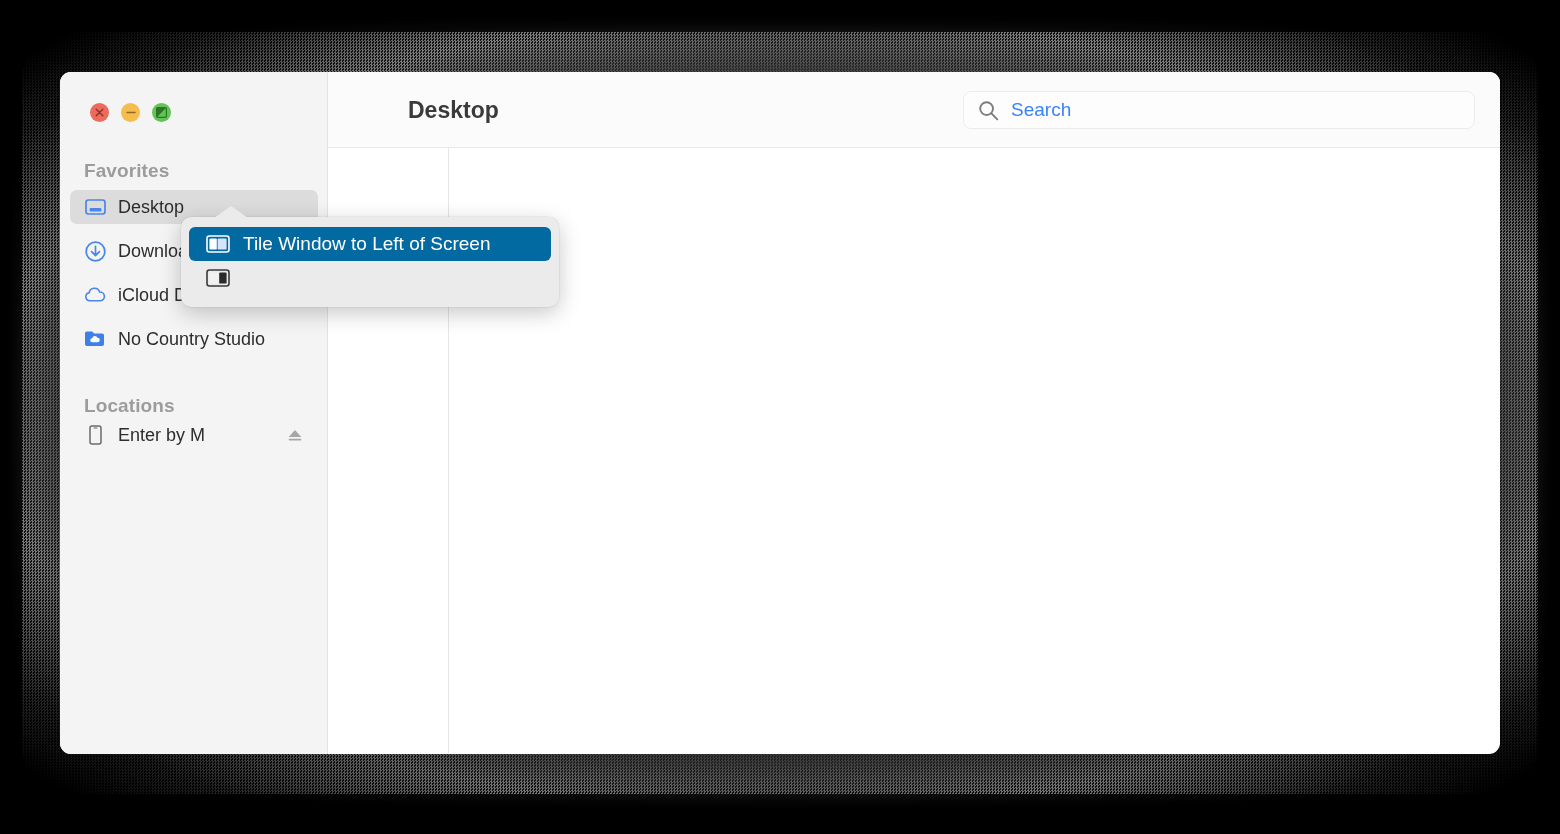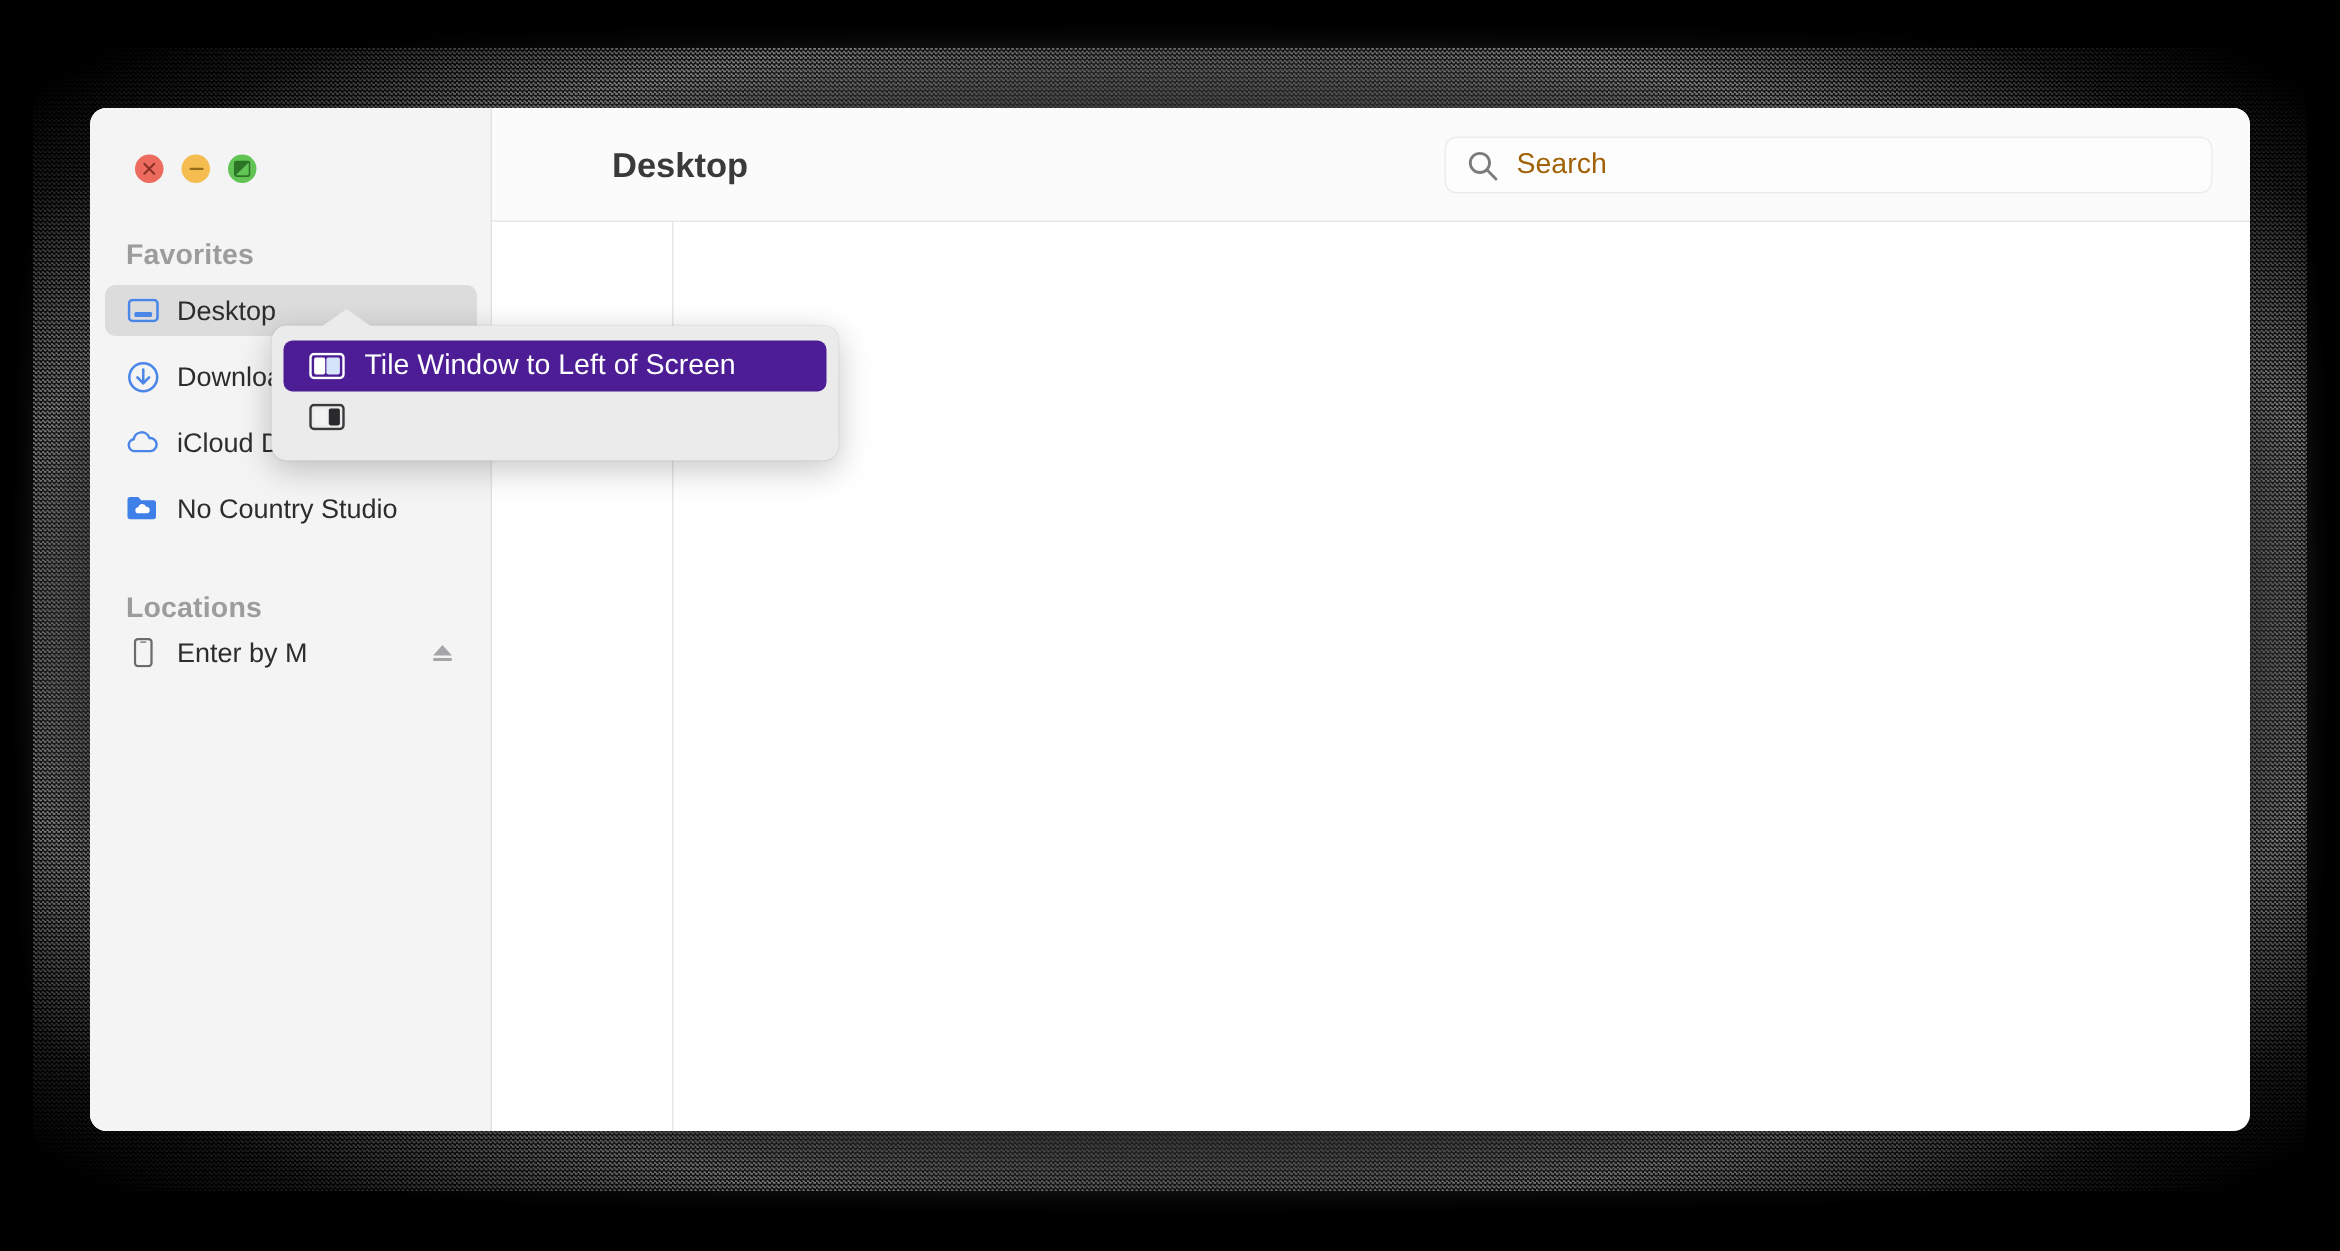--- a/index.html
+++ b/index.html
@@ -175,21 +175,21 @@
     border-radius: 8px;
     background: #fdfdfd;
     display: flex;
     align-items: center;
     box-sizing: border-box;
     padding-left: 14px;
   }
   .search-box .mag { display: flex; align-items: center; margin-right: 12px; }
   .search-placeholder {
     font-size: 19px;
-    color: #a16207;
+    color: #3b82f6;
   }
 
   
   .pane-divider {
     position: absolute;
     top: 76px;
     bottom: 0;
     width: 1px;
     background: #e6e6e6;
   }
@@ -233,21 +233,21 @@
     margin-right: 13px;
     flex: 0 0 24px;
     display: flex;
     align-items: center;
   }
   .menu-item .mi-label {
     font-size: 19px;
     color: #1c1c1e;
     white-space: nowrap;
   }
-  .menu-item.highlight { background: #4c1d95; }
+  .menu-item.highlight { background: #0369a1; }
   .menu-item.highlight .mi-label { color: #ffffff; }
 </style>
 </head>
 <body>
 
 <div id="screen">
 
   <div class="glow"></div>
   <div class="glow-noise"></div>
 

